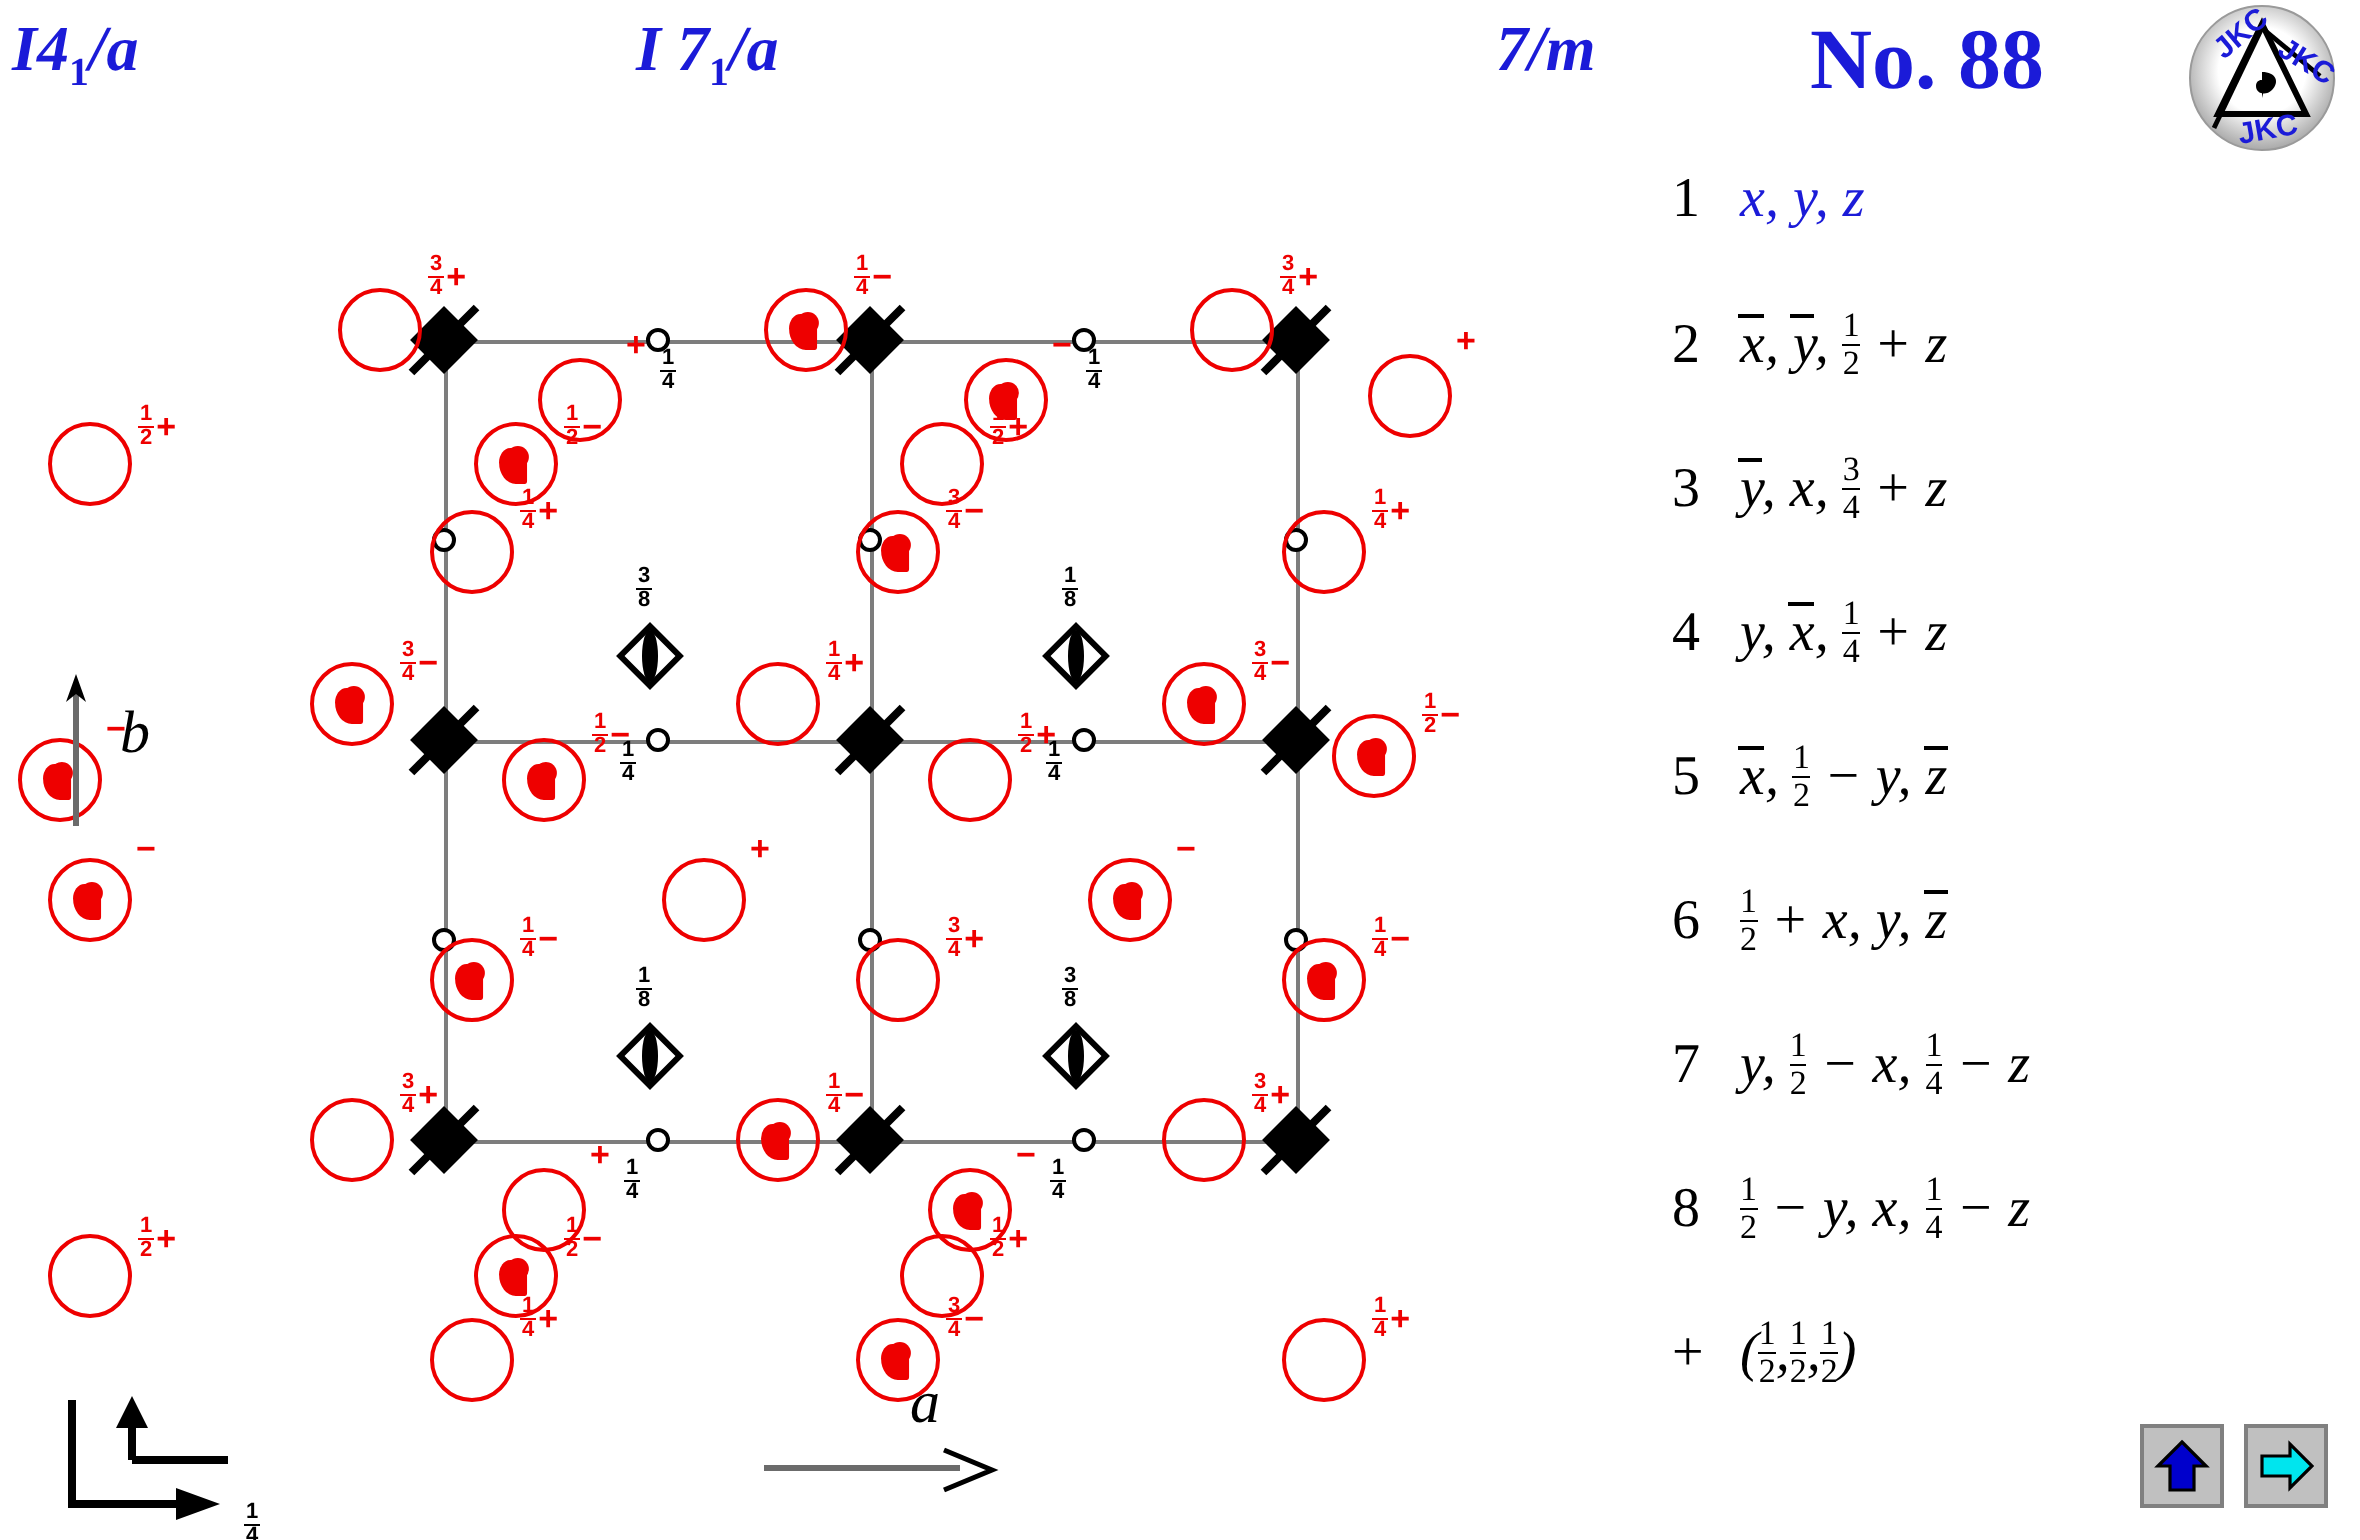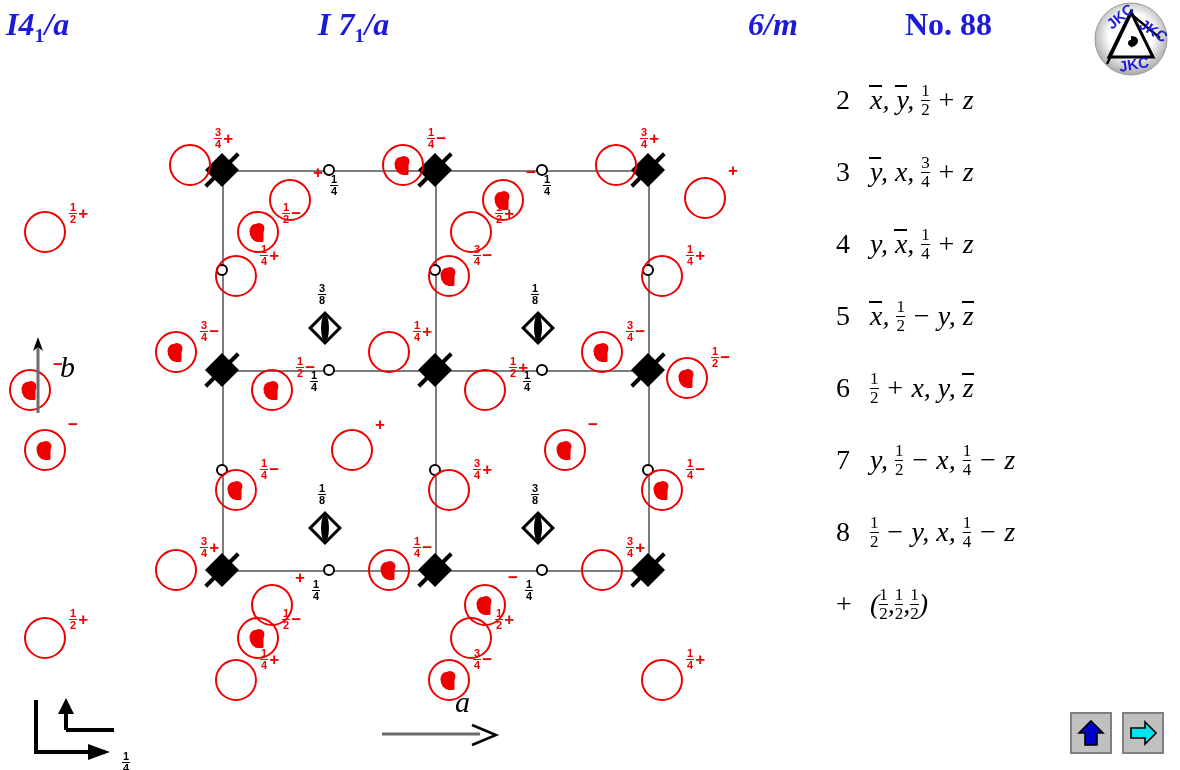--- a/index.html
+++ b/index.html
@@ -12,21 +12,21 @@
     position:relative;
   }
   #root{position:absolute;left:0;top:0;width:1180px;height:674px;}
 
   
   .hdr{position:absolute;color:#1b1bd8;font-style:italic;font-weight:600;
        font-family:"Liberation Serif", serif;white-space:nowrap;}
   #hdr-short{left:6px;top:6px;font-size:32px;}
   #hdr-full{left:318px;top:6px;font-size:32px;}
   #hdr-pg{left:748px;top:6px;font-size:32px;}
-  #hdr-no{left:905px;top:6px;font-size:32px;font-style:normal;}
+  #hdr-no{left:905px;top:6px;font-size:43px;font-style:normal;}
   .sub{font-size:0.62em;vertical-align:sub;font-style:normal;}
 
   
   #logo{position:absolute;left:1090;top:2px;width:82px;height:74px;}
 
   
   #diagram{position:absolute;left:0;top:60px;width:820px;height:640px;}
   .cellline{position:absolute;background:#7d7d7d;}
   .hline{height:2px;}
   .vline{width:2px;}
@@ -112,21 +112,21 @@
 <div id="root">
 
   <div class="hdr" id="hdr-short">
     <span>I4</span><span class="sub">1</span><span>/a</span>
   </div>
 
   <div class="hdr" id="hdr-full">
     <span>I 7</span><span class="sub">1</span><span>/a</span>
   </div>
 
-  <div class="hdr" id="hdr-pg">6/m</div>
+  <div class="hdr" id="hdr-pg">7/m</div>
   <div class="hdr" id="hdr-no">No. 88</div>
 
   <div id="logo" style="left:1090px;">
     <svg width="82" height="74" viewBox="0 0 82 74">
       <defs>
         <radialGradient id="lg" cx="50%" cy="45%" r="55%">
           <stop offset="55%" stop-color="#ffffff"></stop>
           <stop offset="100%" stop-color="#a9a9a9"></stop>
         </radialGradient>
       </defs>
@@ -316,20 +316,21 @@
     </div>
 
     <div class="axlab" style="left:455px;top:625px;">a</div>
     <svg style="position:absolute;left:380px;top:662px;" width="120" height="26">
       <line x1="2" y1="12" x2="100" y2="12" stroke="#6b6b6b" stroke-width="3"></line>
       <path d="M92 3 L116 13 L92 23" fill="none" stroke="#000" stroke-width="2.5"></path>
     </svg>
   </div>
 
   <div id="ops">
+      <div class="op first"><span class="num">1</span><span class="expr"><span class="expr">x</span><span>, </span><span class="expr">y</span><span>, </span><span class="expr">z</span></span></div>
       <div class="op"><span class="num">2</span><span class="expr"><span class="expr ovr">x</span><span>, </span><span class="expr ovr">y</span><span>, </span><span class="ofrac"><span class="n">1</span><span class="d">2</span></span><span> + </span><span class="expr">z</span></span></div>
       <div class="op"><span class="num">3</span><span class="expr"><span class="expr ovr">y</span><span>, </span><span class="expr">x</span><span>, </span><span class="ofrac"><span class="n">3</span><span class="d">4</span></span><span> + </span><span class="expr">z</span></span></div>
       <div class="op"><span class="num">4</span><span class="expr"><span class="expr">y</span><span>, </span><span class="expr ovr">x</span><span>, </span><span class="ofrac"><span class="n">1</span><span class="d">4</span></span><span> + </span><span class="expr">z</span></span></div>
       <div class="op"><span class="num">5</span><span class="expr"><span class="expr ovr">x</span><span>, </span><span class="ofrac"><span class="n">1</span><span class="d">2</span></span><span> − </span><span class="expr">y</span><span>, </span><span class="expr ovr">z</span></span></div>
       <div class="op"><span class="num">6</span><span class="expr"><span class="ofrac"><span class="n">1</span><span class="d">2</span></span><span> + </span><span class="expr">x</span><span>, </span><span class="expr">y</span><span>, </span><span class="expr ovr">z</span></span></div>
       <div class="op"><span class="num">7</span><span class="expr"><span class="expr">y</span><span>, </span><span class="ofrac"><span class="n">1</span><span class="d">2</span></span><span> − </span><span class="expr">x</span><span>, </span><span class="ofrac"><span class="n">1</span><span class="d">4</span></span><span> − </span><span class="expr">z</span></span></div>
       <div class="op"><span class="num">8</span><span class="expr"><span class="ofrac"><span class="n">1</span><span class="d">2</span></span><span> − </span><span class="expr">y</span><span>, </span><span class="expr">x</span><span>, </span><span class="ofrac"><span class="n">1</span><span class="d">4</span></span><span> − </span><span class="expr">z</span></span></div>
       <div class="op"><span class="num">+</span><span class="expr"><span>(</span><span class="ofrac"><span class="n">1</span><span class="d">2</span></span><span>,</span><span class="ofrac"><span class="n">1</span><span class="d">2</span></span><span>,</span><span class="ofrac"><span class="n">1</span><span class="d">2</span></span><span>)</span></span></div>
     </div>
 

